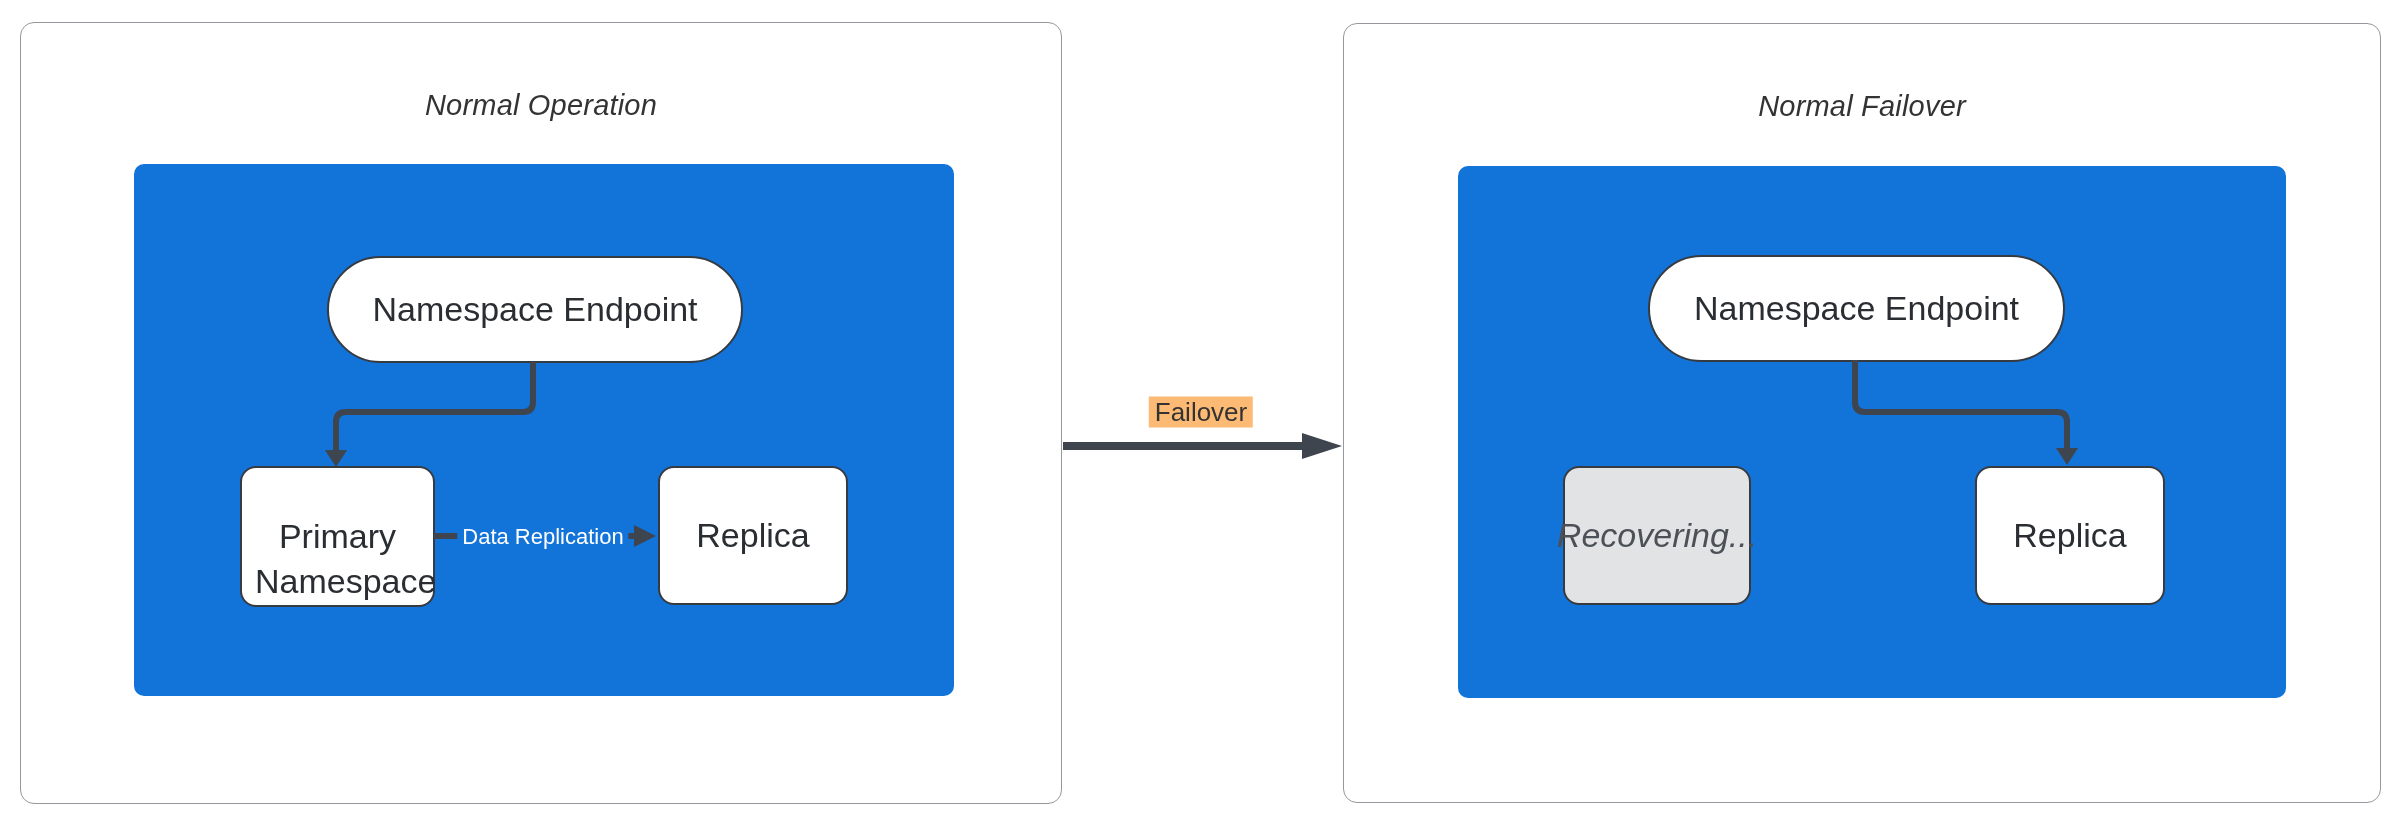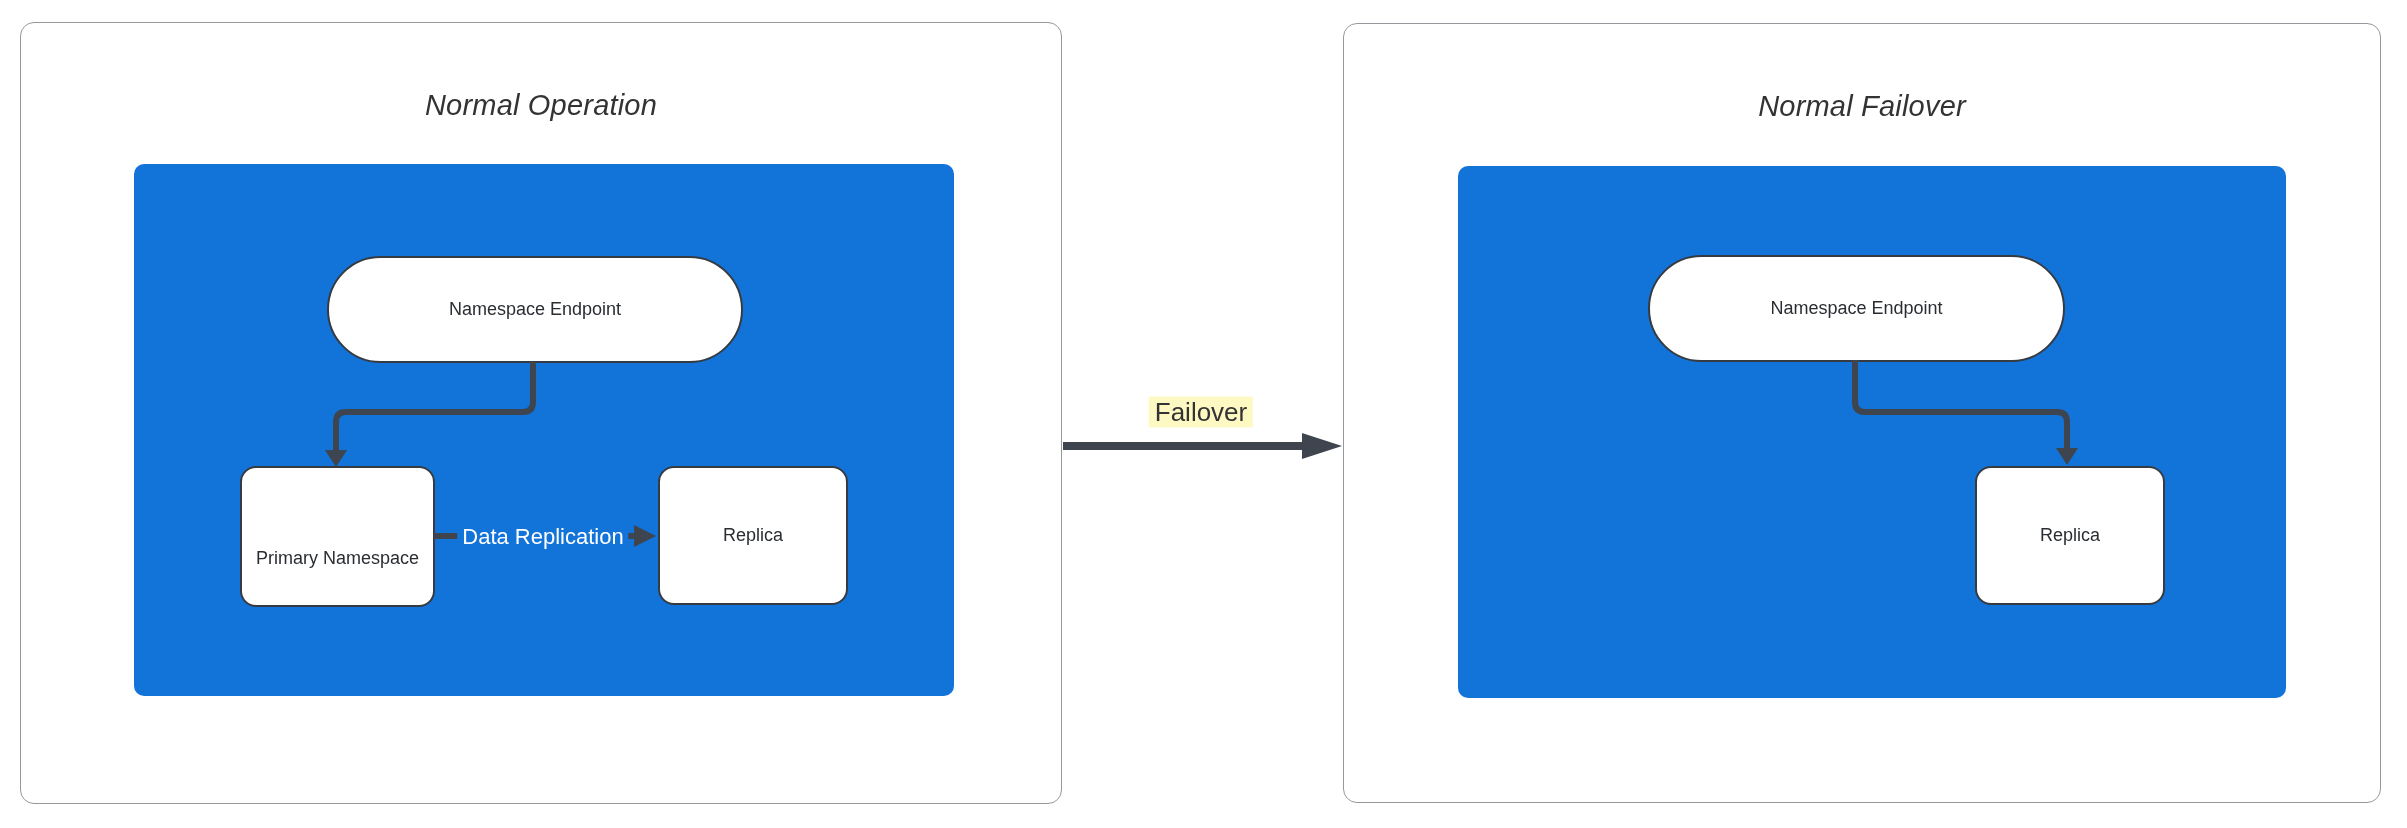--- a/index.html
+++ b/index.html
@@ -36,37 +36,37 @@
   .cluster{
     position:absolute;background:var(--cluster-blue);
     border-radius:10px;z-index:1;
   }
   .node{
     position:absolute;z-index:2;
     background:var(--node-fill);
     border:2px solid var(--node-border);
     display:flex;align-items:center;justify-content:center;
     text-align:center;
-    font-size:18px;color:var(--node-text);line-height:1.3;
+    font-size:34px;color:var(--node-text);line-height:1.3;
   }
   .node.stadium{border-radius:54px;}
   .node.rect{border-radius:16px;}
   .node.recovering{
     background:var(--recovering-fill);
     font-style:italic;color:var(--recovering-text);
   }
   .edges{position:absolute;left:0;top:0;width:2407px;height:828px;z-index:3;pointer-events:none;}
   .edge-label{
     position:absolute;z-index:4;transform:translate(-50%,-50%);
     background:var(--cluster-blue);color:var(--edge-label-text);
     font-weight:normal;font-size:22px;padding:2px 5px;white-space:nowrap;
   }
   .transition-label{
     position:absolute;z-index:4;transform:translate(-50%,-50%);
-    background:#fef9c3;color:var(--title-text);
+    background:#fdba74;color:var(--title-text);
     font-size:26px;padding:0 6px;white-space:nowrap;
   }
 </style>
 </head>
 <body>
 
 <div class="canvas">
 
   <div class="panel" style="left:20px;top:22px;width:1042px;height:782px;">
     <div class="panel-title">Normal Operation</div>
@@ -88,20 +88,23 @@
 
   <div class="panel" style="left:1343px;top:23px;width:1038px;height:780px;">
     <div class="panel-title">Normal Failover</div>
 
     <div class="cluster" style="left:114px;top:142px;width:828px;height:532px;"></div>
 
     <div class="node stadium" style="left:304px;top:231px;width:417px;height:107px;">
       <span>Namespace Endpoint</span>
     </div>
 
+    <div class="node rect recovering" style="left:219px;top:442px;width:188px;height:139px;">
+      <span>Recovering...</span>
+    </div>
 
     <div class="node rect" style="left:631px;top:442px;width:190px;height:139px;">
       <span>Replica</span>
     </div>
   </div>
 
   <svg class="edges" viewBox="0 0 2407 828">
 
     <path d="M 533 362 L 533 402 Q 533 412 523 412 L 346 412 Q 336 412 336 422 L 336 452" fill="none" style="stroke:var(--edge);" stroke-width="6"></path>
     <polygon points="325,450 347,450 336,467" style="fill:var(--edge);"></polygon>

